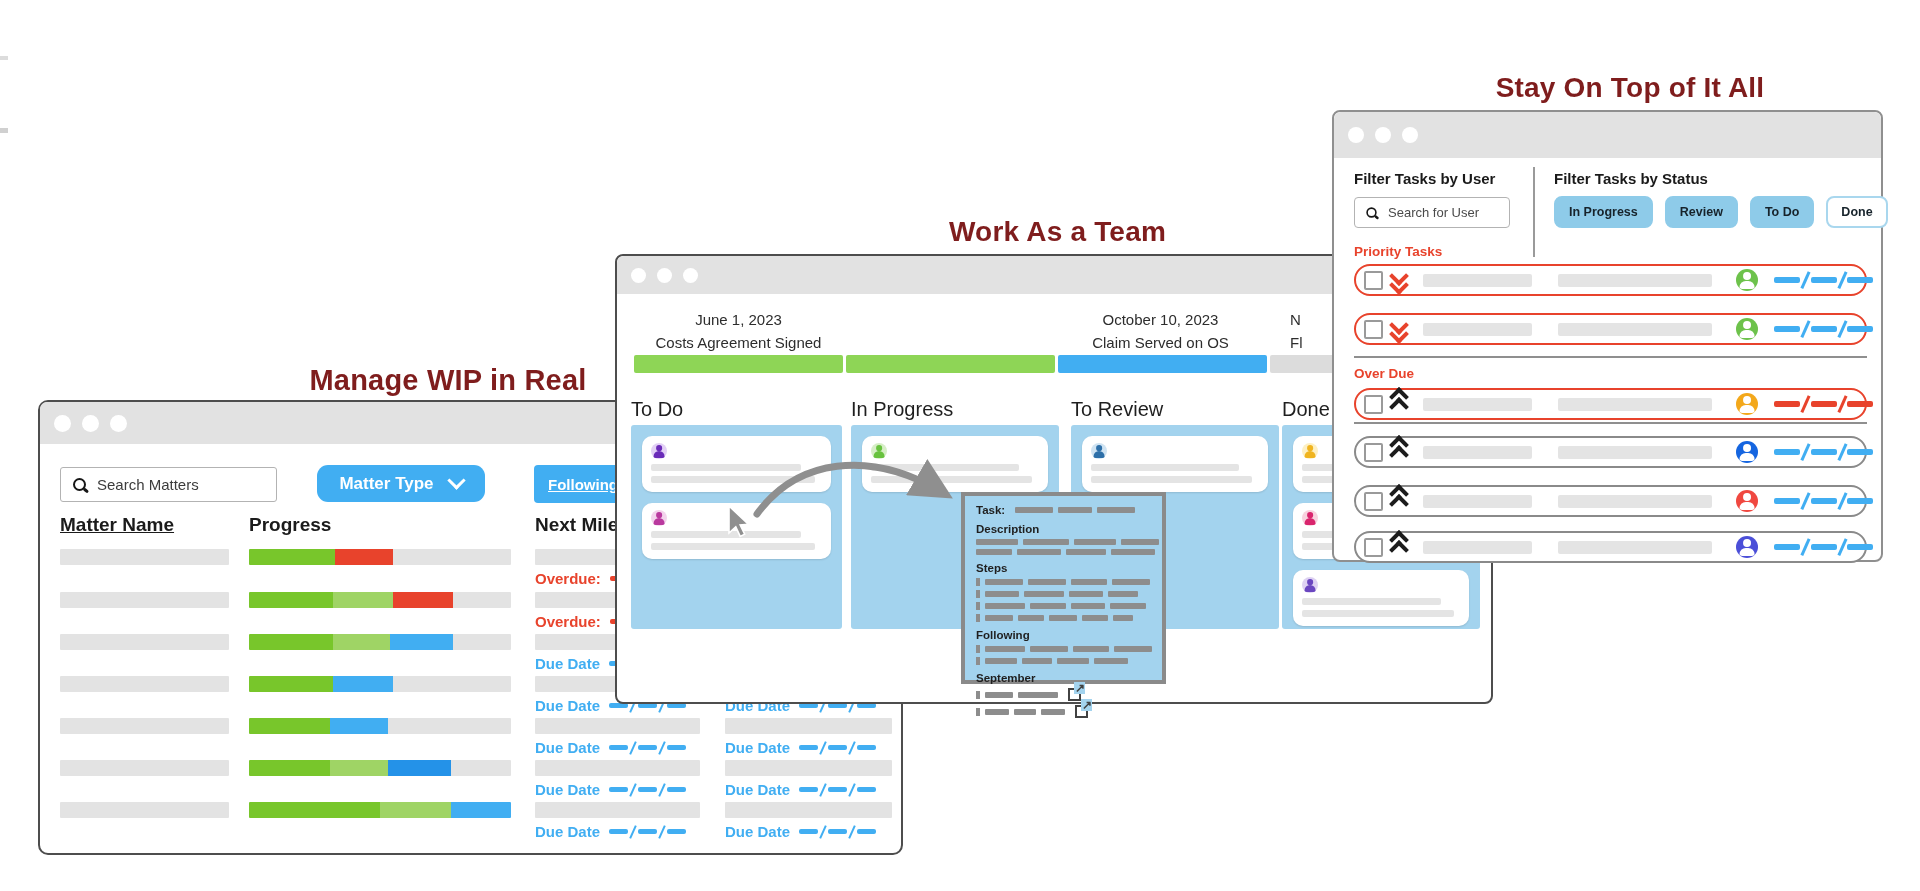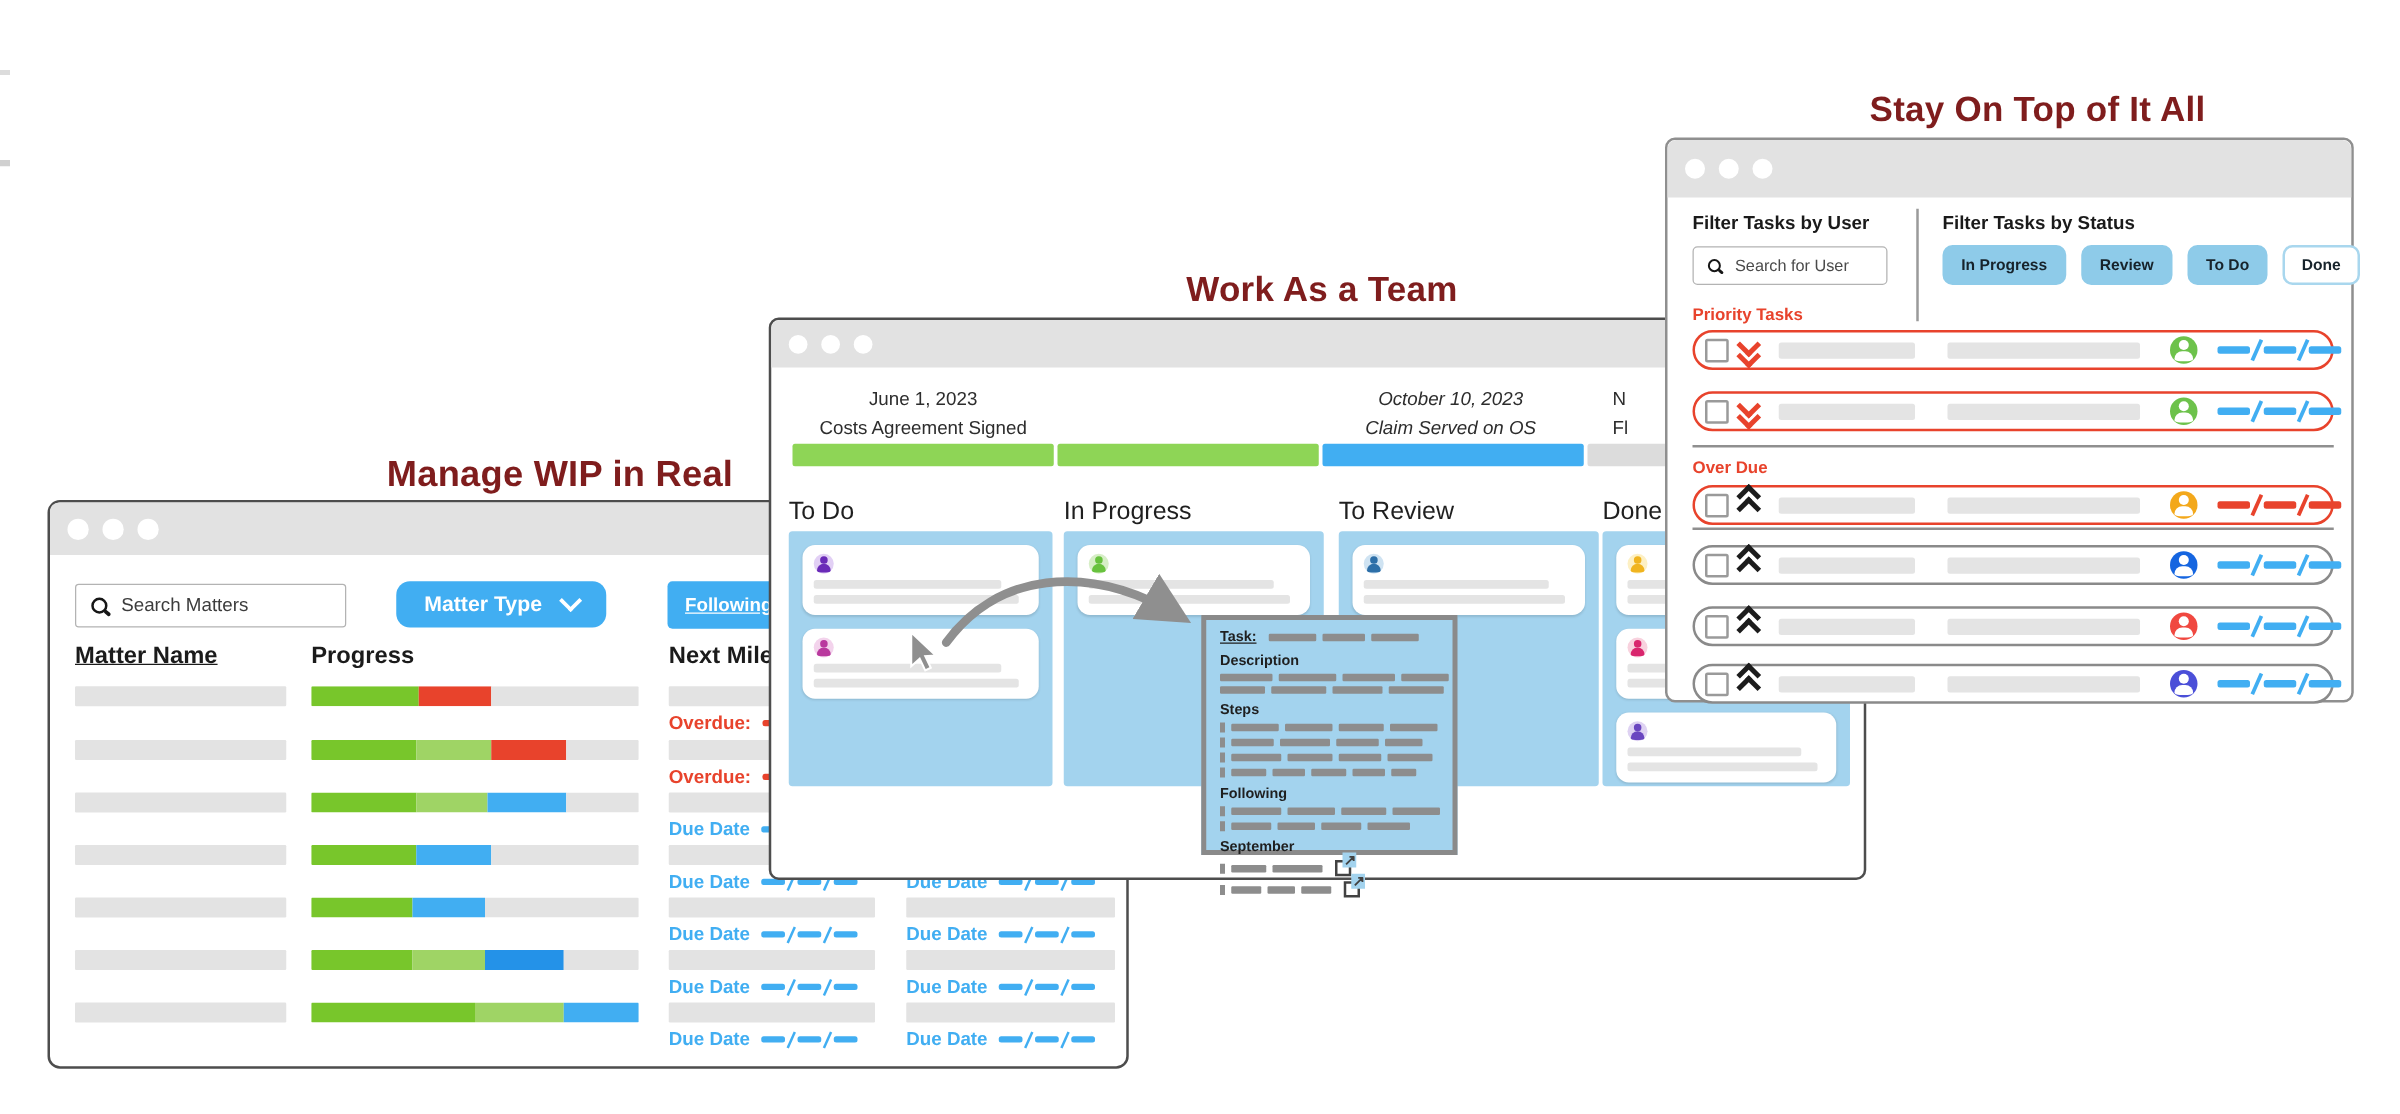--- a/index.html
+++ b/index.html
@@ -387,21 +387,21 @@
     <div class="titlebar">
       <span class="dot"></span>
       <span class="dot"></span>
       <span class="dot"></span>
     </div>
 
     <div class="mw-label" style="left:17px;">
       <div>June 1, 2023</div>
       <div>Costs Agreement Signed</div>
     </div>
-    <div class="mw-label" style="left:439px;font-style:italic;">
+    <div class="mw-label" style="left:439px;">
       <div>October 10, 2023</div>
       <div>Claim Served on OS</div>
     </div>
     <div class="mw-label left-al" style="left:665px;">
       <div>N</div>
       <div>Fl</div>
     </div>
 
     <div class="timeline">
       <span style="background: rgb(142, 213, 86);"></span>
@@ -465,21 +465,21 @@
           <path d="M0,0 L6,3 L0,6 z" fill="#8f8f8f"></path>
         </marker>
       </defs>
       <path d="M140,258 C180,203 252,193 325,236" fill="none" stroke="#8f8f8f" stroke-width="7" stroke-linecap="round" marker-end="url(#ah)"></path>
       <g transform="translate(112,250) scale(1.35)">
         <polygon points="0,0 0,20 5,15.5 8.3,22.5 11.6,20.9 8.3,14 14.5,13.6" fill="#8f8f8f" stroke="#ffffff" stroke-width="1.2"></polygon>
       </g>
     </svg>
 
     <div class="popup">
-      <div class="p-row" style="margin-top:0;text-decoration:underline;">
+      <div class="p-row" style="margin-top:0;">
         <span class="p-label">Task:</span>
         <span class="p-bar" style="width:38px;margin-left:5px;"></span>
         <span class="p-bar" style="width:34px;"></span>
         <span class="p-bar" style="width:38px;"></span>
       </div>
       <div class="p-sec p-label">Description</div>
       <div class="p-row">
           <span class="p-bar" style="width:42px;"></span>
           <span class="p-bar" style="width:46px;"></span>
           <span class="p-bar" style="width:42px;"></span>

